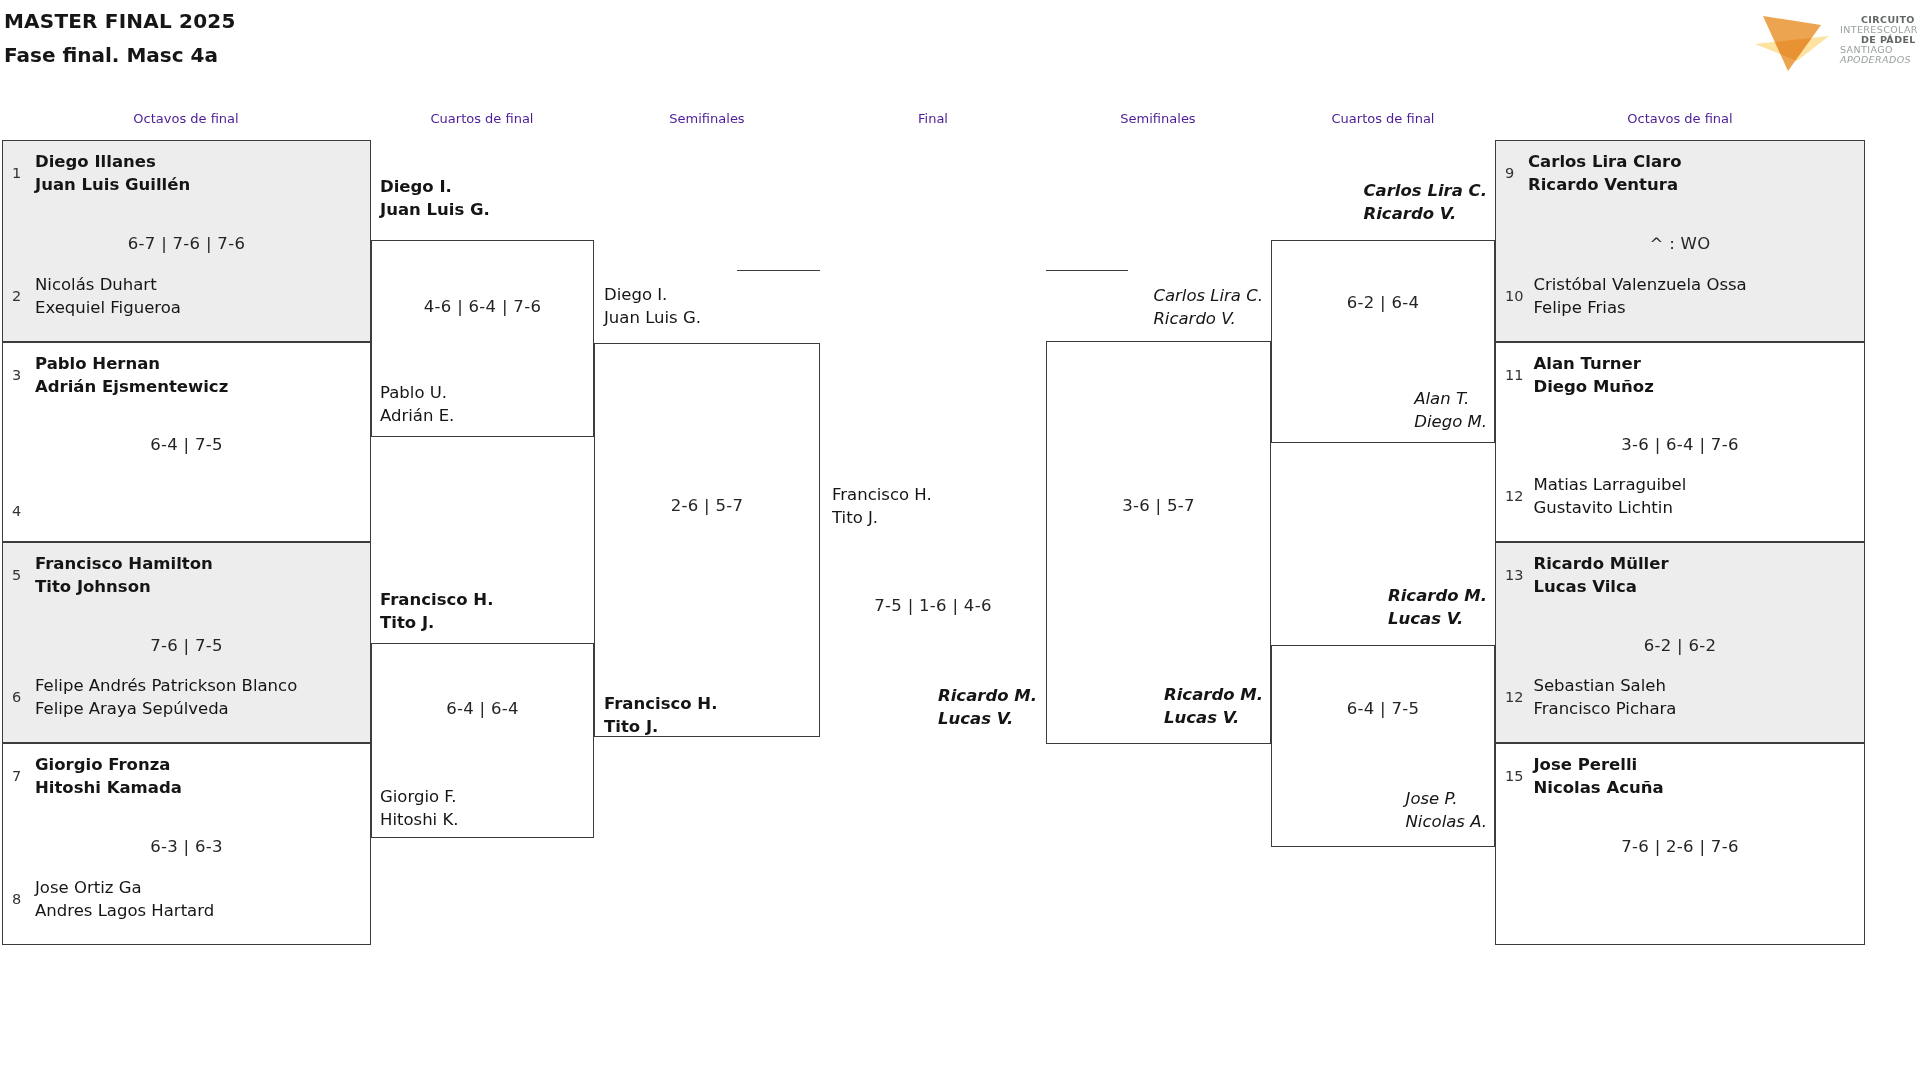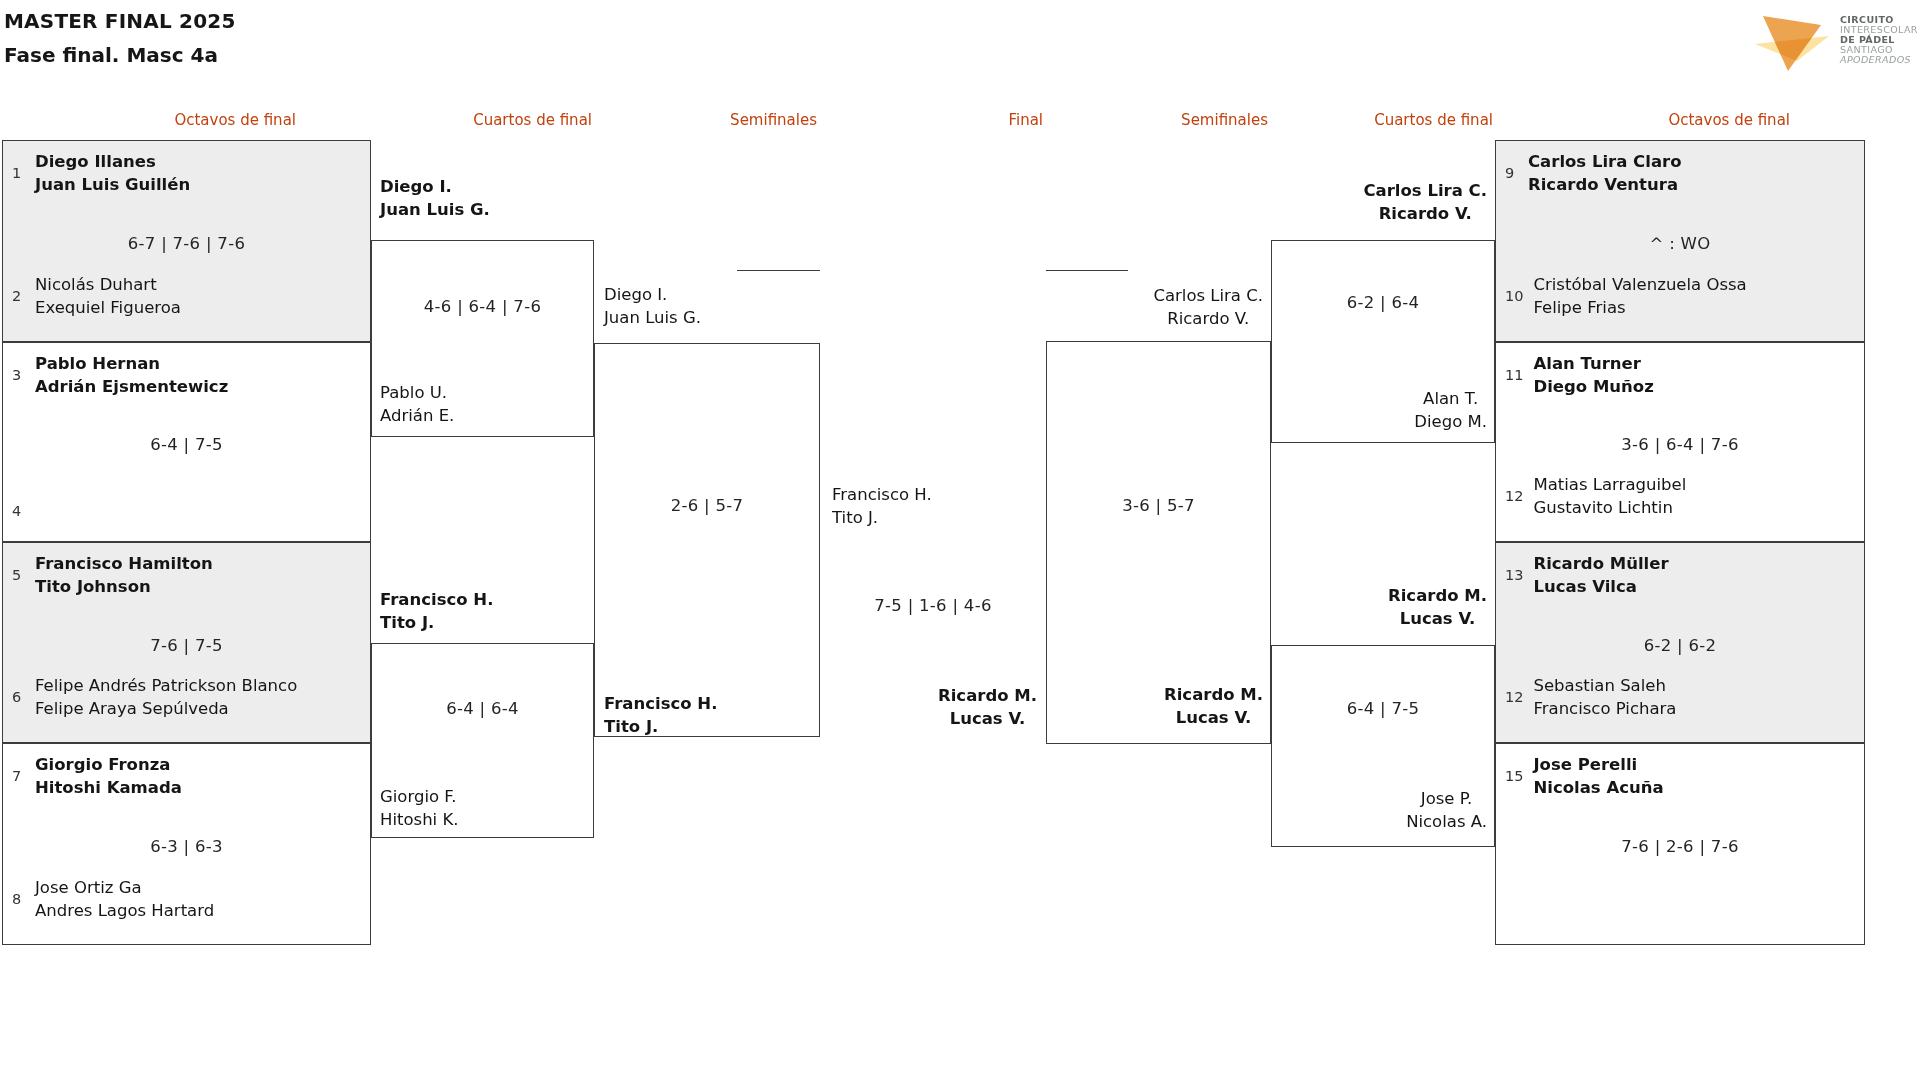--- a/index.html
+++ b/index.html
@@ -1,38 +1,38 @@
 <!DOCTYPE html>
 <html><head>
 <meta charset="utf-8">
 <style>
   html,body{margin:0;padding:0;background:#fff;}
   .stage{position:relative;width:1920px;height:1067px;background:#ffffff;overflow:hidden;
          font-family:"DejaVu Sans","Liberation Sans",sans-serif;color:#161616;}
   .title{position:absolute;left:4px;top:9px;font-size:20px;font-weight:700;letter-spacing:.2px;}
   .subtitle{position:absolute;left:4px;top:43px;font-size:20px;font-weight:700;}
-  .rh{position:absolute;top:111px;width:220px;text-align:right;font-size:15px;font-weight:500;color:#c2410c;}
+  .rh{position:absolute;top:111px;width:220px;text-align:center;font-size:13px;font-weight:500;color:#4c1d95;}
   .box{position:absolute;border:1px solid #3c3c3c;box-sizing:border-box;background:#fff;}
   .grey{background:#ededed;}
   .team{font-size:16.5px;line-height:23px;white-space:pre-line;color:#151515;}
   .b{font-weight:700;}
   .score{font-size:16.5px;color:#242424;letter-spacing:.3px;}
   .seed{font-size:14.5px;color:#333;flex:0 0 auto;min-width:13px;}
   .slot{position:absolute;display:flex;gap:10px;align-items:center;left:9px;right:9px;}
   .slot.top{top:9px;}
   .slot.bot{bottom:22px;}
   .cscore{position:absolute;left:0;right:0;top:calc(50% + 2px);transform:translateY(-50%);text-align:center;}
   .lab{position:absolute;margin-top:12px;}
-  .ra{text-align:center;}
+  .ra{text-align:left;font-style:italic;}
   .tc{text-align:center;}
   .hline{position:absolute;height:0;border-top:1px solid #3c3c3c;}
   .logo{position:absolute;left:1755px;top:11px;display:flex;gap:11px;}
   .logo-text{padding-top:4px;}
   .logo-text div{font-size:9.5px;line-height:9.9px;color:#98a09e;letter-spacing:.4px;}
-  .logo-text .strong{font-weight:700;color:#5f6664;}
+  .logo-text .strong{font-weight:700;color:#5f6664;margin-left:21px;}
   .logo-text .it{font-style:italic;}
   .y{mix-blend-mode:multiply;}
 </style>
 </head>
 <body>
 
 <div class="stage">
 
   <div class="title">MASTER FINAL 2025</div>
   <div class="subtitle">Fase final. Masc 4a</div>

